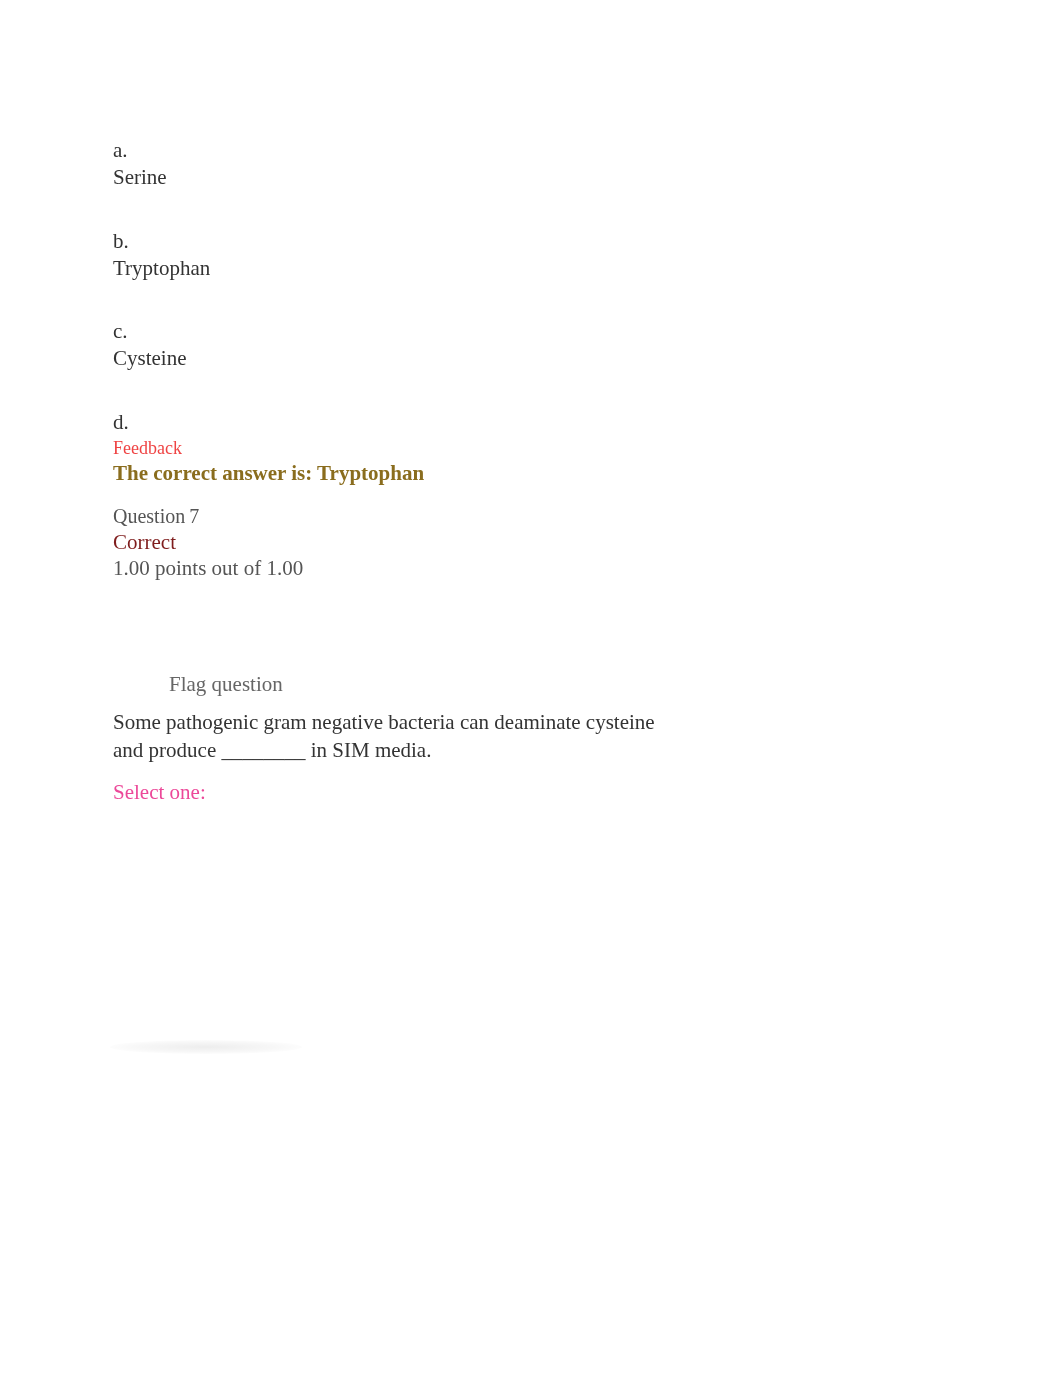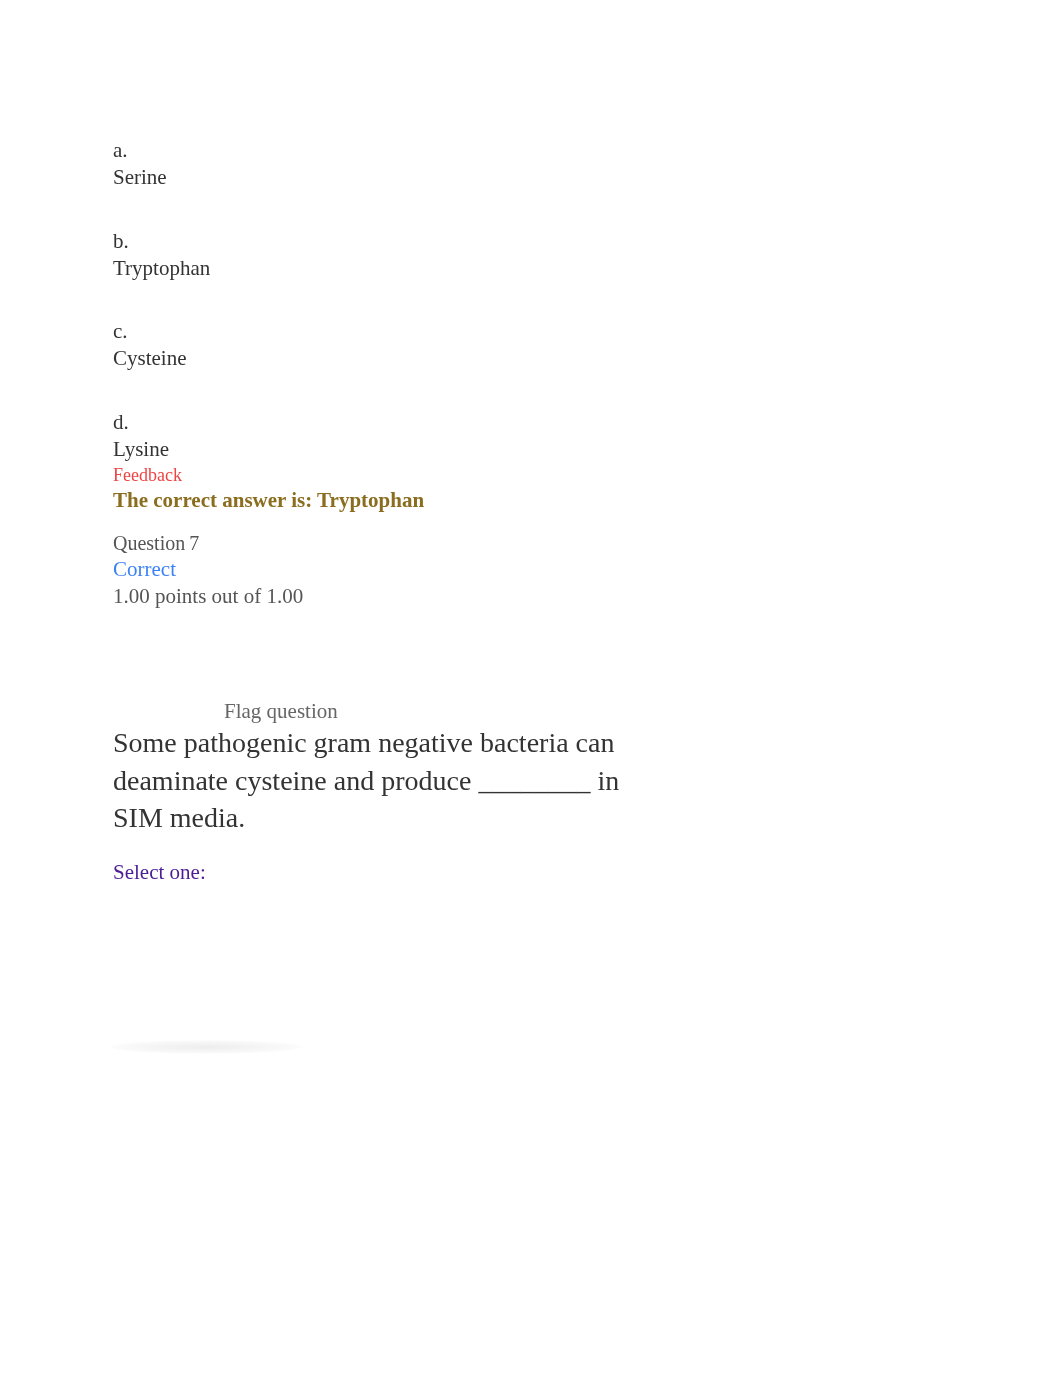--- a/index.html
+++ b/index.html
@@ -48,52 +48,52 @@
     .question-label {
       font-size: 20px;
       color: #555555;
     }
     .question-number {
       font-size: 20px;
       color: #555555;
     }
     .correct-label {
       font-size: 21px;
-      color: #3b82f6;
+      color: #7f1d1d;
       line-height: 1.25;
     }
     .points {
       font-size: 21px;
       color: #555555;
       line-height: 1.25;
     }
     .flag-block {
       margin-top: 90px;
-      margin-left: 111px;
+      margin-left: 56px;
     }
     .flag-text {
       font-size: 21px;
       color: #666666;
     }
     .question-text-label {
       font-size: 18px;
       color: #444444;
       margin-top: 4px;
     }
     .question-text {
-      font-size: 28px;
+      font-size: 21px;
       color: #333333;
       line-height: 1.35;
-      margin-top: 0;
+      margin-top: 11px;
       width: 560px;
     }
     .select-one {
       font-size: 21px;
-      color: #4c1d95;
-      margin-top: 23px;
+      color: #ec4899;
+      margin-top: 16px;
     }
     .q-header {
       margin-top: 0;
     }
     .q-row {
       line-height: 1.25;
     }
     .shadow-bar {
       position: absolute;
       left: 110px;
@@ -118,21 +118,20 @@
     <div class="option-text">Tryptophan</div>
   </div>
 
   <div class="option">
     <div class="option-letter">c.</div>
     <div class="option-text">Cysteine</div>
   </div>
 
   <div class="option" style="margin-bottom:10px;">
     <div class="option-letter">d.</div>
-    <div class="option-text">Lysine</div>
   </div>
 
   <div class="feedback-label">Feedback</div>
   <div class="feedback-answer">The correct answer is: Tryptophan</div>
 
   <div class="q-header">
     <div class="q-row">
       <span class="question-label">Question</span>
       <span class="question-number">7</span>
     </div>

